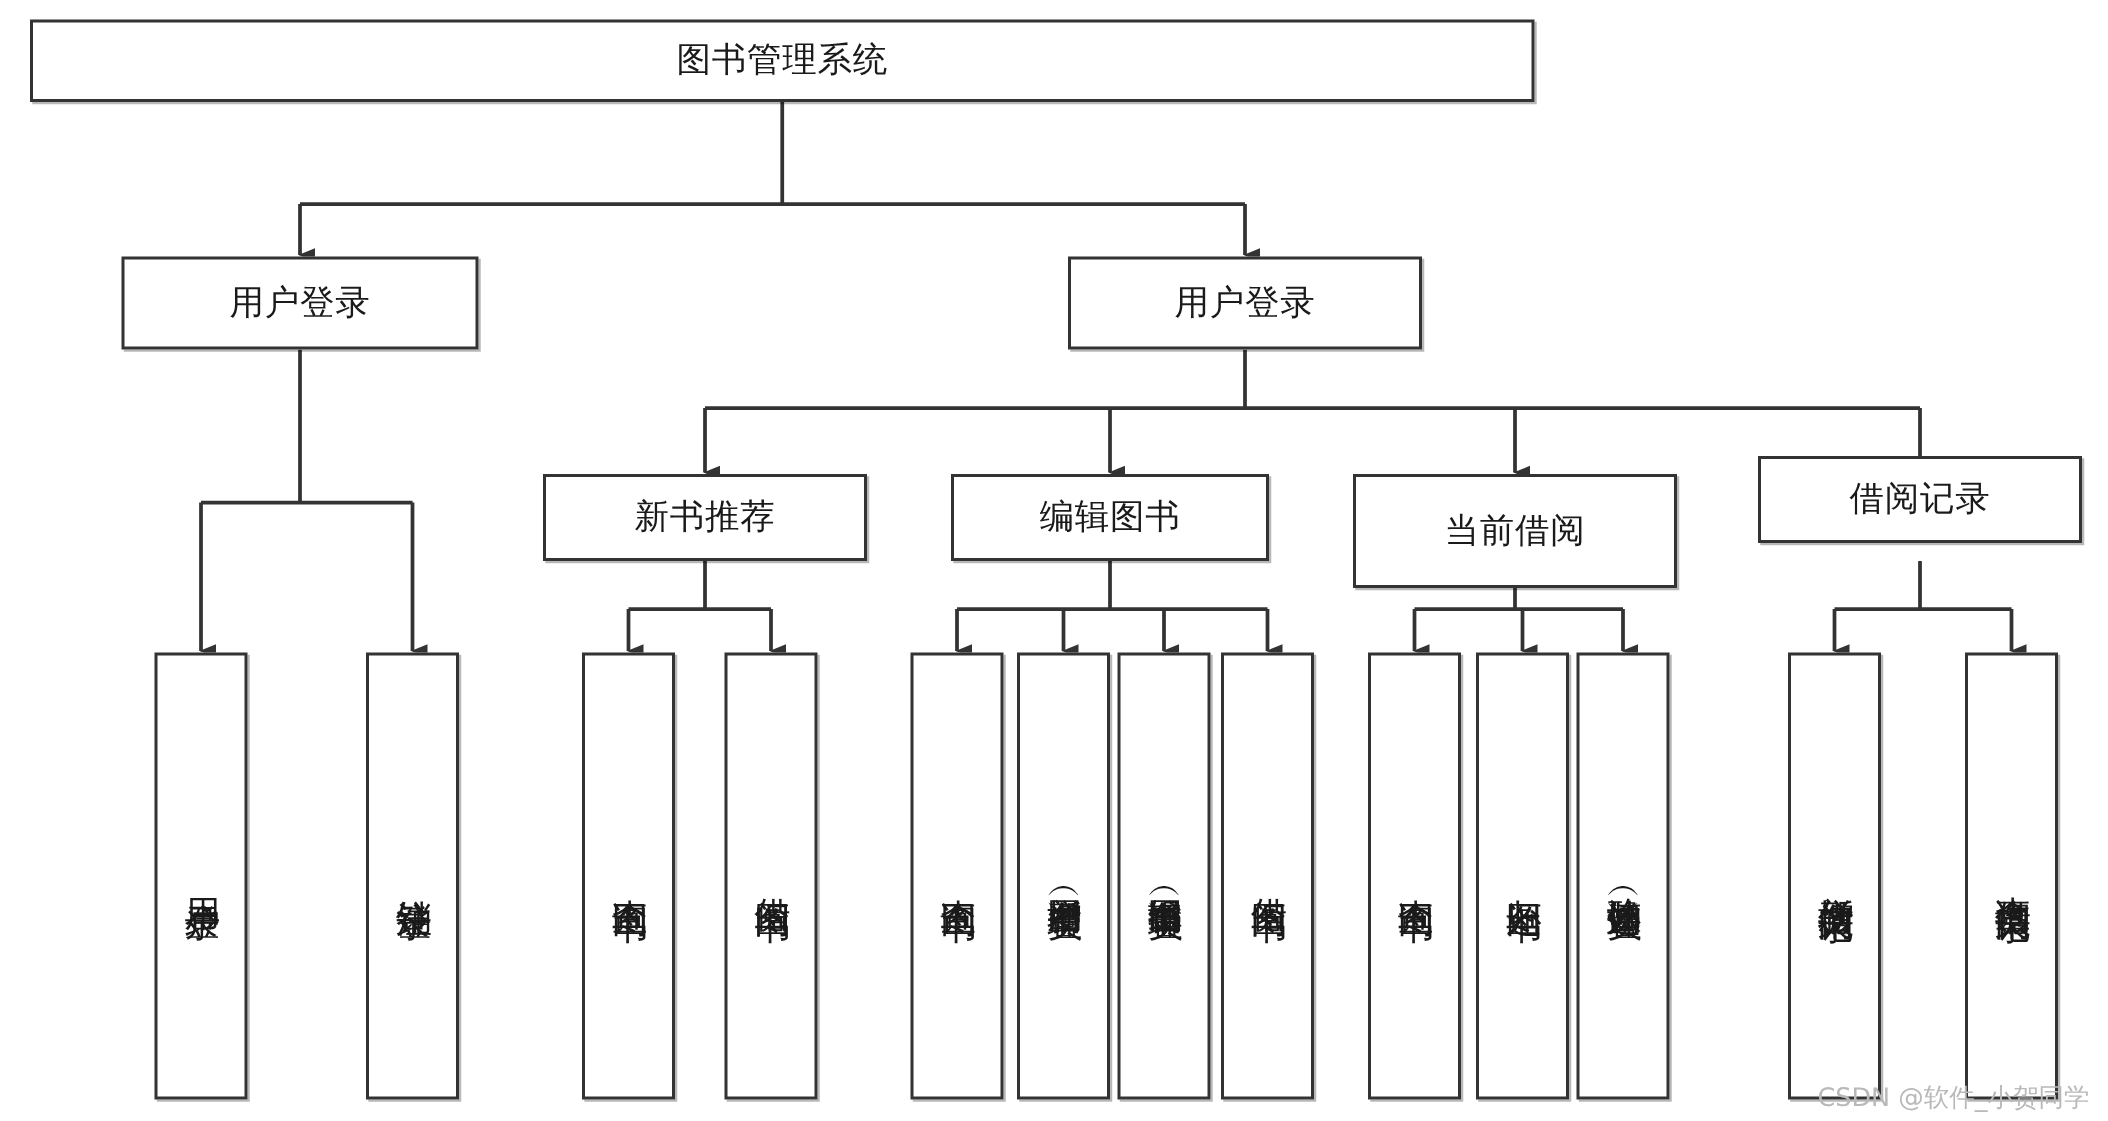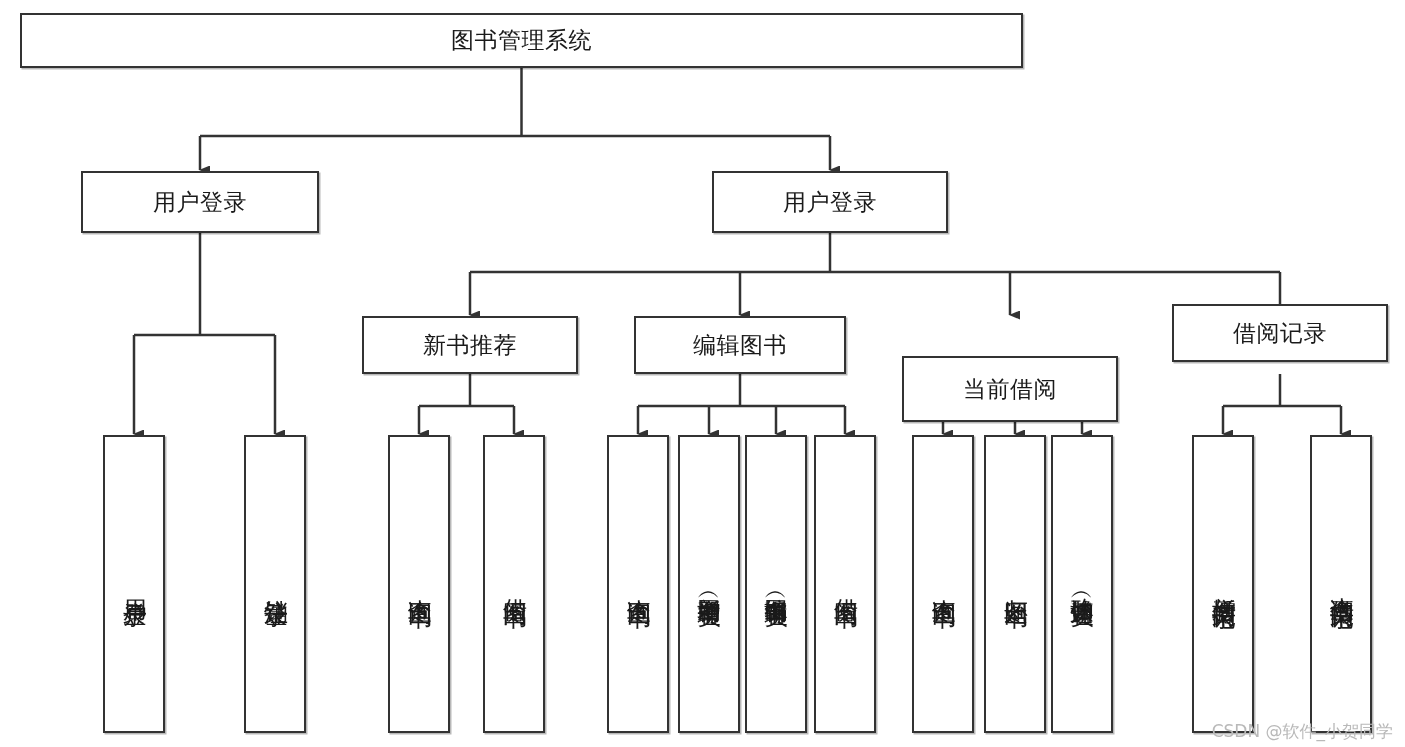--- a/index.html
+++ b/index.html
@@ -128,21 +128,21 @@
       </div>
       <div class="node horiz" style="left: 712px; top: 171px; width: 236px; height: 62px;">
         <span class="node-label">用户登录</span>
       </div>
       <div class="node horiz" style="left: 362px; top: 316px; width: 216px; height: 58px;">
         <span class="node-label">新书推荐</span>
       </div>
       <div class="node horiz" style="left: 634px; top: 316px; width: 212px; height: 58px;">
         <span class="node-label">编辑图书</span>
       </div>
-      <div class="node horiz" style="left: 902px; top: 316px; width: 216px; height: 66px; margin-top: 40px;">
+      <div class="node horiz" style="left: 902px; top: 316px; width: 216px; height: 76px;">
         <span class="node-label">当前借阅</span>
       </div>
       <div class="node horiz" style="left: 1172px; top: 304px; width: 216px; height: 58px;">
         <span class="node-label">借阅记录</span>
       </div>
       <div class="node vert" style="left: 103px; top: 435px; width: 62px; height: 298px;">
         <span class="node-label">用户登录</span>
       </div>
       <div class="node vert" style="left: 244px; top: 435px; width: 62px; height: 298px;">
         <span class="node-label">注销登录</span>

